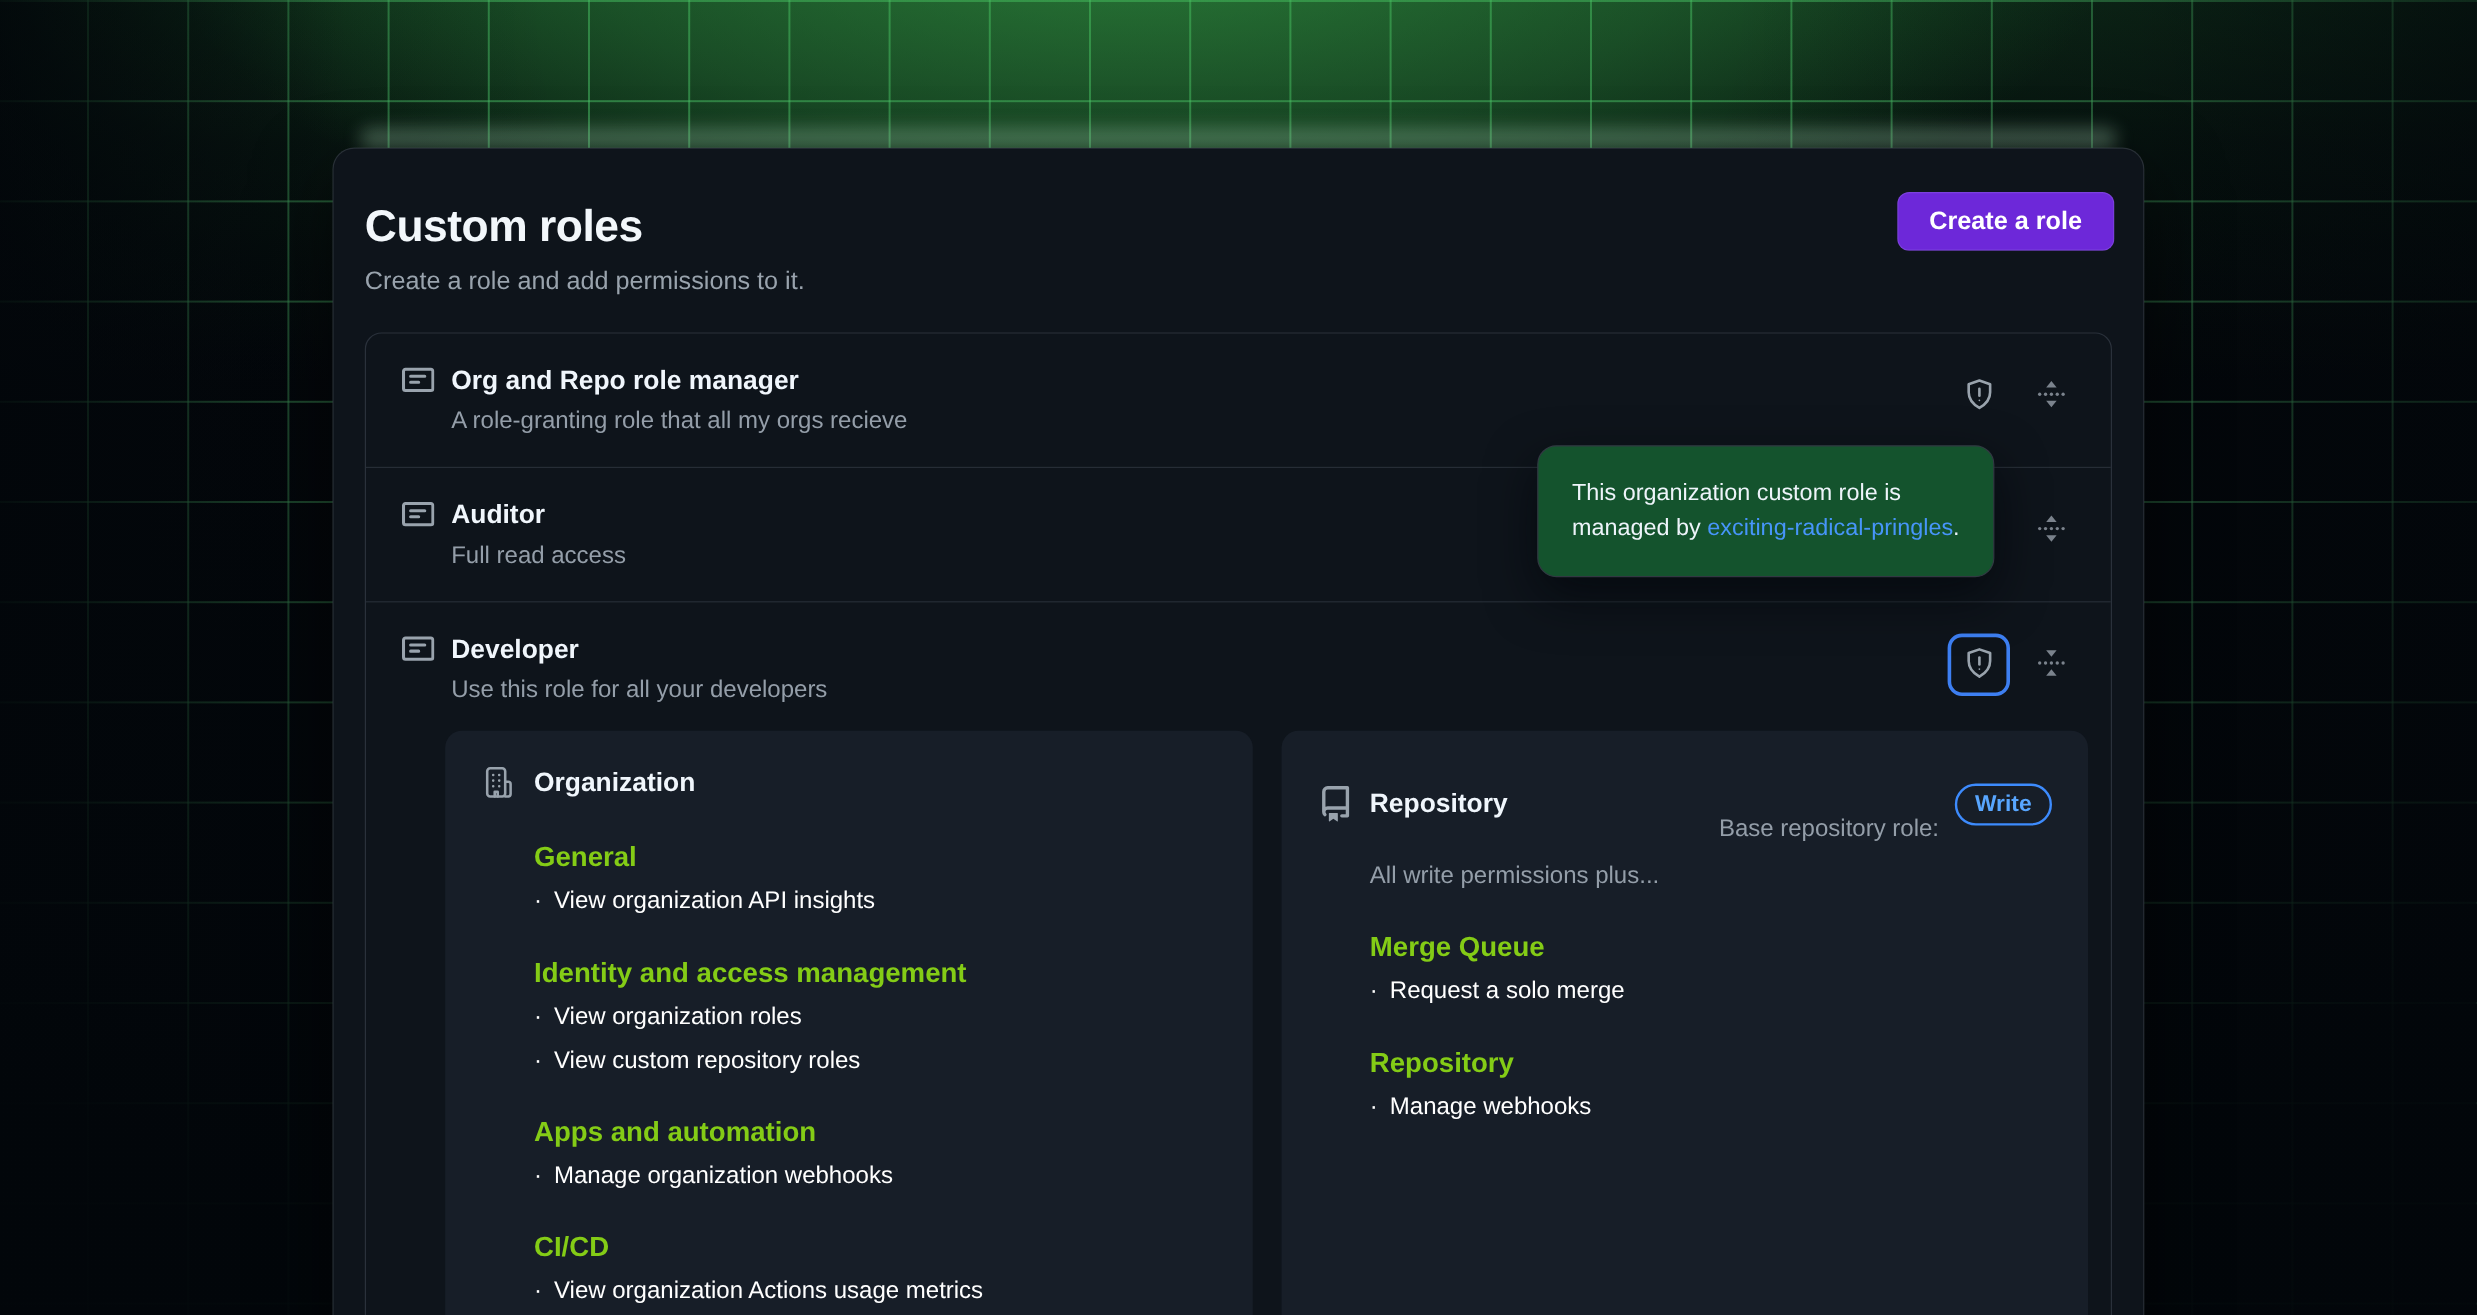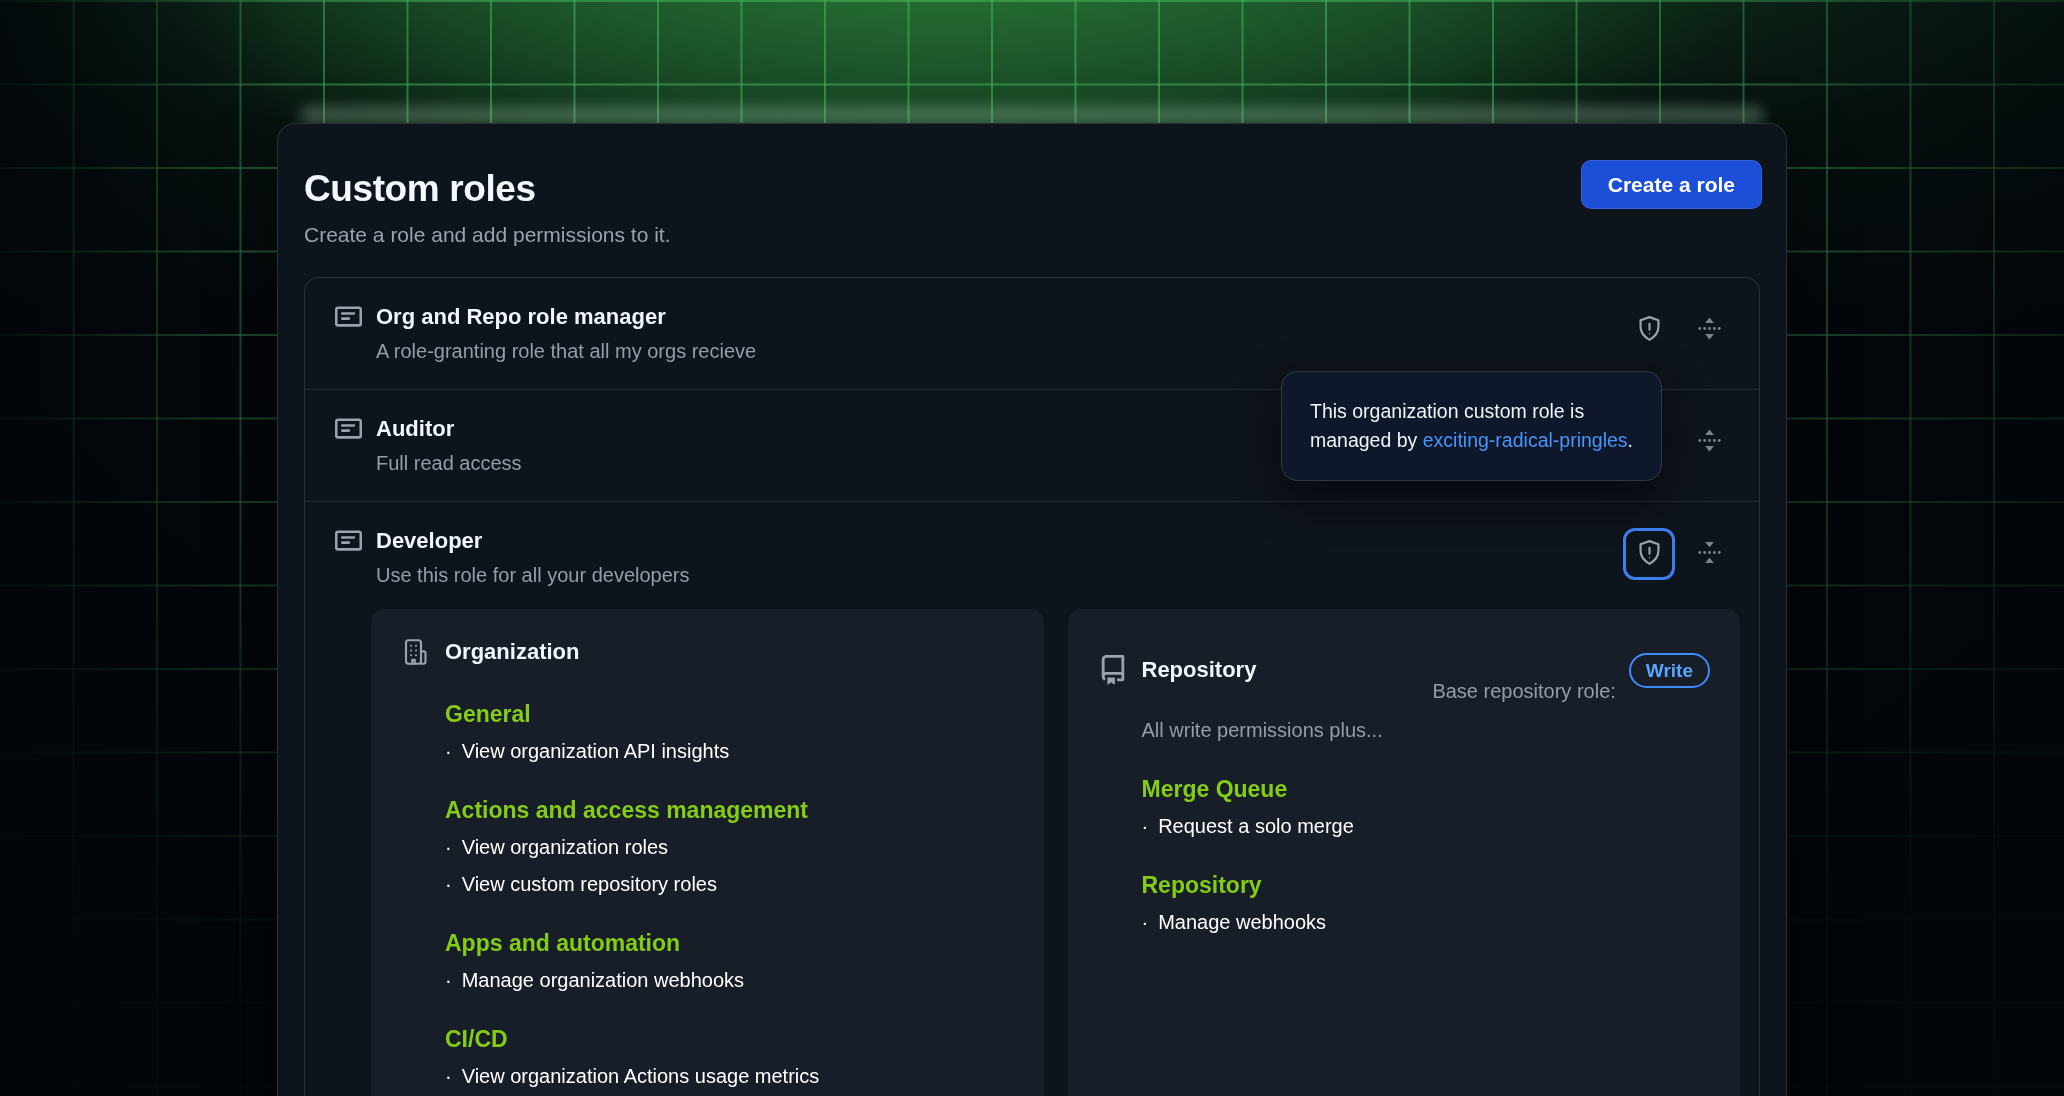--- a/index.html
+++ b/index.html
@@ -80,40 +80,40 @@
   }
   .card-note{margin:15px 0 0 44px;font-size:20px;color:#949ea9;line-height:24px;}
   .card-body{margin-left:44px;}
   .section{margin-top:35px;}
   .section-heading{font-size:23px;font-weight:700;color:#84cc16;line-height:24px;}
   .perm{margin-top:13px;font-size:20px;color:#ffffff;line-height:24px;}
   .perm::before{content:"·";margin-right:10px;}
   
   .tooltip{
     position:absolute;left:1281px;top:371px;z-index:40;
-    background:#0f172a;border:1px solid #313942;border-radius:16px;
+    background:#14532d;border:1px solid #313942;border-radius:16px;
     padding:25px 28px;box-shadow:0 16px 42px rgba(1,4,9,0.65);
   }
   .tooltip-line{font-size:19.5px;line-height:29px;color:#eef4fa;white-space:nowrap;}
   .tooltip-link{color:#4795f9;text-decoration:none;cursor:pointer;margin-top:25px;}
 </style>
 </head>
 <body>
 
 <div class="bg-grid"></div>
 <div class="bg-glow"></div>
 <div class="bg-vignette"></div>
 <div class="panel-rim"></div>
 
 <div class="panel">
 
   <div class="panel-header">
     <h1 class="page-title">Custom roles</h1>
     <div class="page-subtitle">Create a role and add permissions to it.</div>
-    <button class="create-btn" style="background: #1d4ed8;">Create a role</button>
+    <button class="create-btn" style="background: #6d28d9;">Create a role</button>
   </div>
 
   <div class="role-list">
 
     <div class="role-row">
       <div class="row-main">
         <span class="role-icon icon-slot">
   <svg width="27" height="27" viewBox="0 0 16 16" fill="currentColor" aria-hidden="true">
     <path d="M0 3.75C0 2.784.784 2 1.75 2h12.5c.966 0 1.75.784 1.75 1.75v8.5A1.75 1.75 0 0 1 14.25 14H1.75A1.75 1.75 0 0 1 0 12.25Zm1.75-.25a.25.25 0 0 0-.25.25v8.5c0 .138.112.25.25.25h12.5a.25.25 0 0 0 .25-.25v-8.5a.25.25 0 0 0-.25-.25ZM3.5 6.25a.75.75 0 0 1 .75-.75h7a.75.75 0 0 1 0 1.5h-7a.75.75 0 0 1-.75-.75Zm.75 2.25h4a.75.75 0 0 1 0 1.5h-4a.75.75 0 0 1 0-1.5Z"></path>
   </svg>
@@ -232,21 +232,21 @@
             </span>
             <span class="card-title">Organization</span>
           </div>
           <div class="card-body">
   <div class="section">
     <div class="section-heading">General</div>
   <div class="perm">View organization API insights</div>
               </div>
 
   <div class="section">
-    <div class="section-heading">Actions and access management</div>
+    <div class="section-heading">Identity and access management</div>
   <div class="perm">View organization roles</div>
                 <div class="perm">View custom repository roles</div>
               </div>
 
   <div class="section">
     <div class="section-heading">Apps and automation</div>
   <div class="perm">Manage organization webhooks</div>
               </div>
 
   <div class="section">

